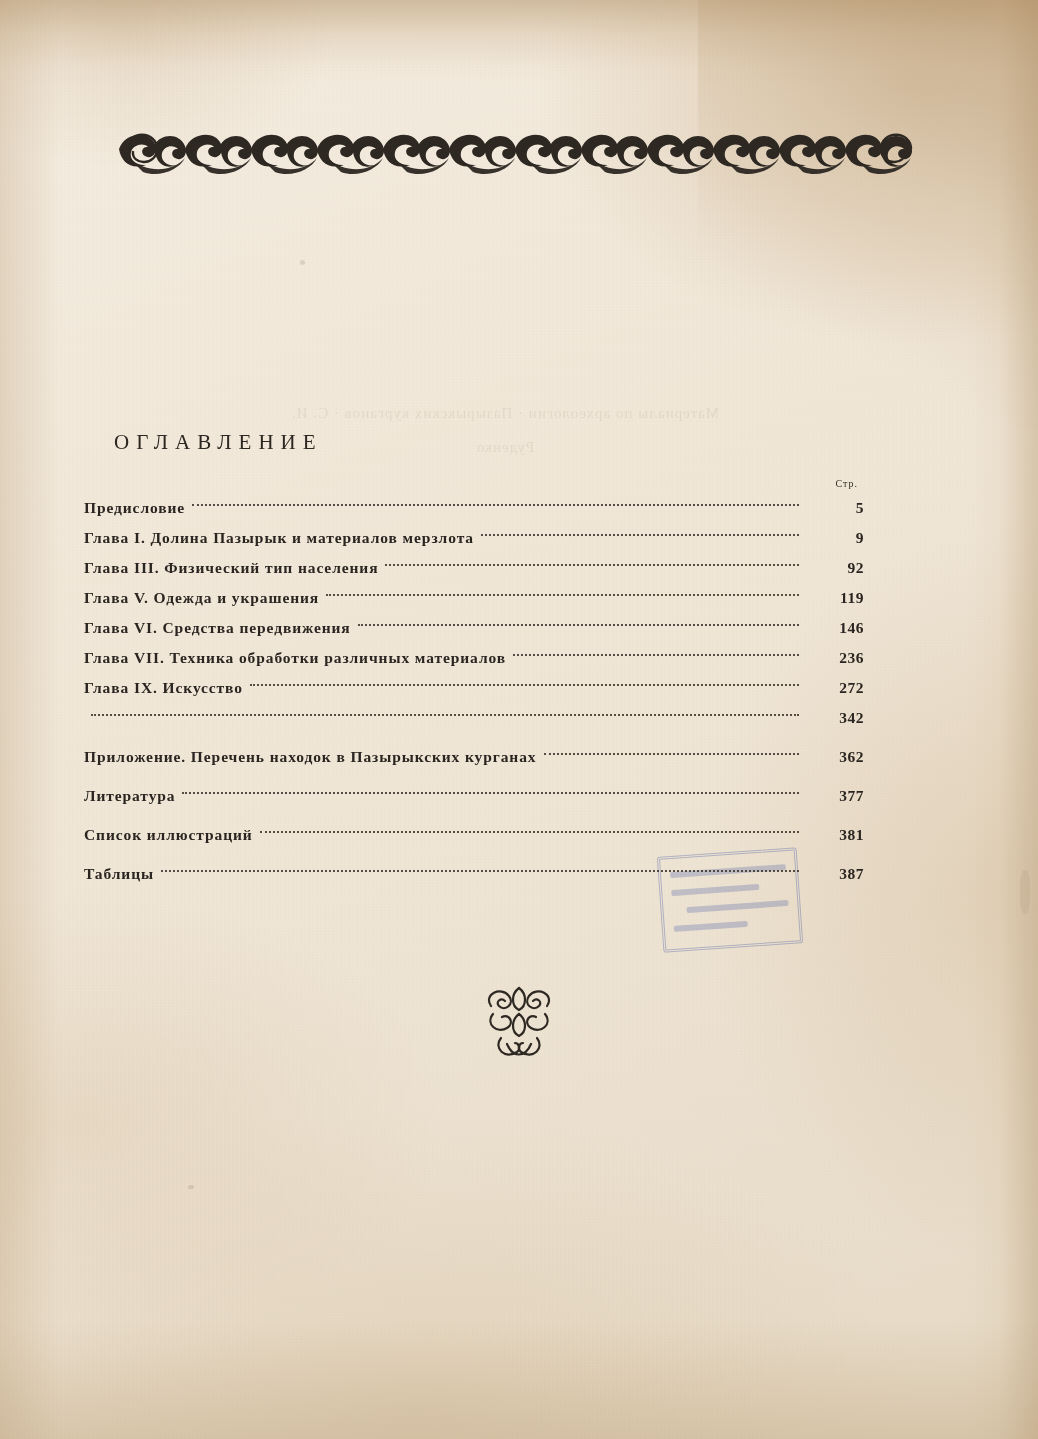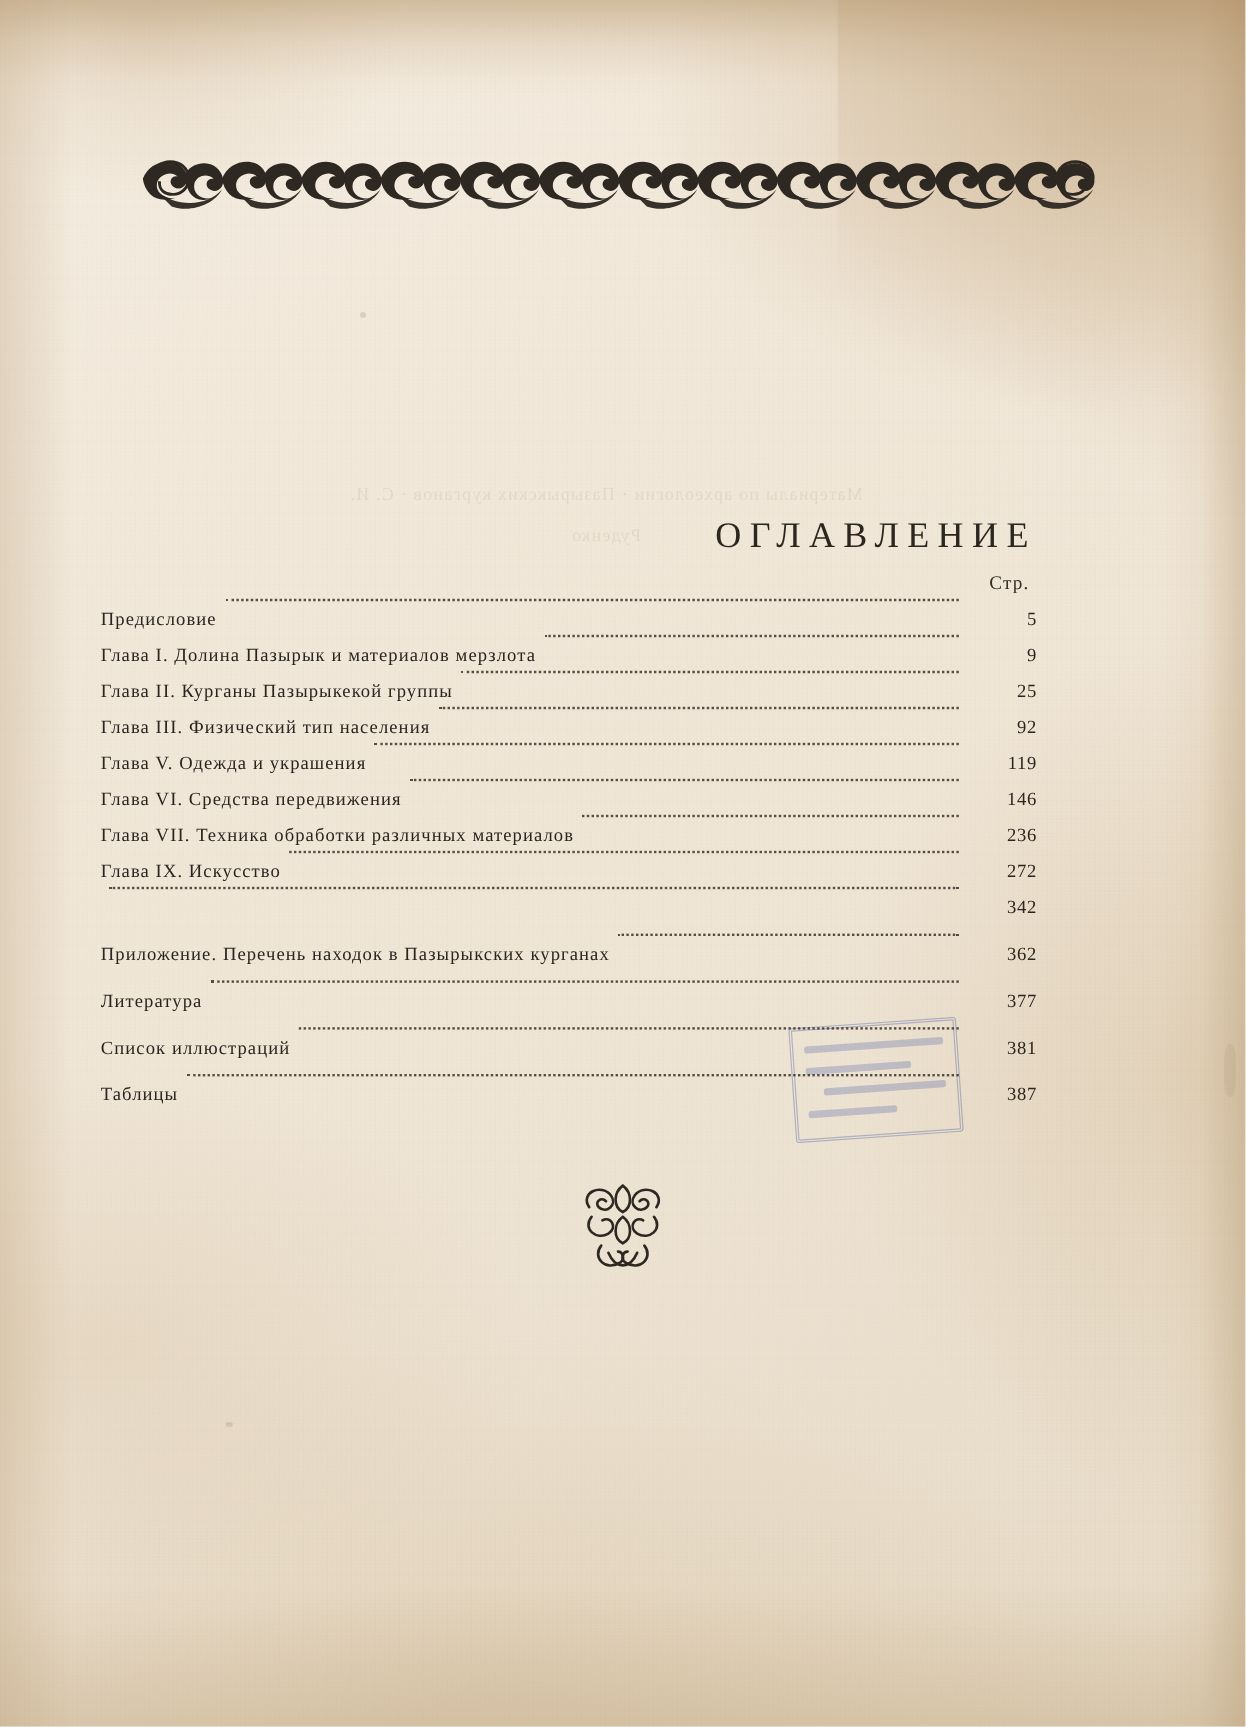--- a/index.html
+++ b/index.html
@@ -134,49 +134,50 @@
     height: 86px;
   }
 
   .content {
     position: absolute;
     left: 84px;
     top: 430px;
     width: 780px;
   }
   .toc-title {
-    text-align: right;
-    font-size: 30px;
+    text-align: left;
+    font-size: 21px;
     letter-spacing: 7px;
     color: #2b2620;
     margin: 0 0 38px 0;
     padding-left: 30px;
     font-weight: normal;
     font-family: "Liberation Serif", serif;
   }
   .page-col-head {
     position: absolute;
     right: 6px;
     top: 48px;
-    font-size: 16px;
+    font-size: 10px;
     letter-spacing: 1px;
     color: #332d26;
   }
   .toc-list {
     list-style: none;
     margin: 0;
     padding: 0;
   }
   .toc-row {
     display: flex;
-    align-items: flex-start;
+    align-items: center;
     font-size: 15.5px;
     line-height: 30px;
     color: #2a2520;
     white-space: nowrap;
+    font-weight: bold;
   }
   .toc-label {
     letter-spacing: 0.9px;
   }
   .toc-leader {
     flex: 1 1 auto;
     margin: 0 7px 0 7px;
     position: relative;
     top: -3px;
     border-bottom: 2px dotted #3a332b;
@@ -277,25 +278,20 @@
         <span class="toc-leader"></span>
         <span class="toc-page">5</span>
       </li>
 
       <li class="toc-row">
         <span class="toc-label">Глава I. Долина Пазырык и материалов мерзлота</span>
         <span class="toc-leader"></span>
         <span class="toc-page">9</span>
       </li>
 
-      <li class="toc-row">
-        <span class="toc-label">Глава II. Курганы Пазырыкекой группы</span>
-        <span class="toc-leader"></span>
-        <span class="toc-page">25</span>
-      </li>
 
       <li class="toc-row">
         <span class="toc-label">Глава III. Физический тип населения</span>
         <span class="toc-leader"></span>
         <span class="toc-page">92</span>
       </li>
 
 
       <li class="toc-row">
         <span class="toc-label">Глава V. Одежда и украшения</span>

